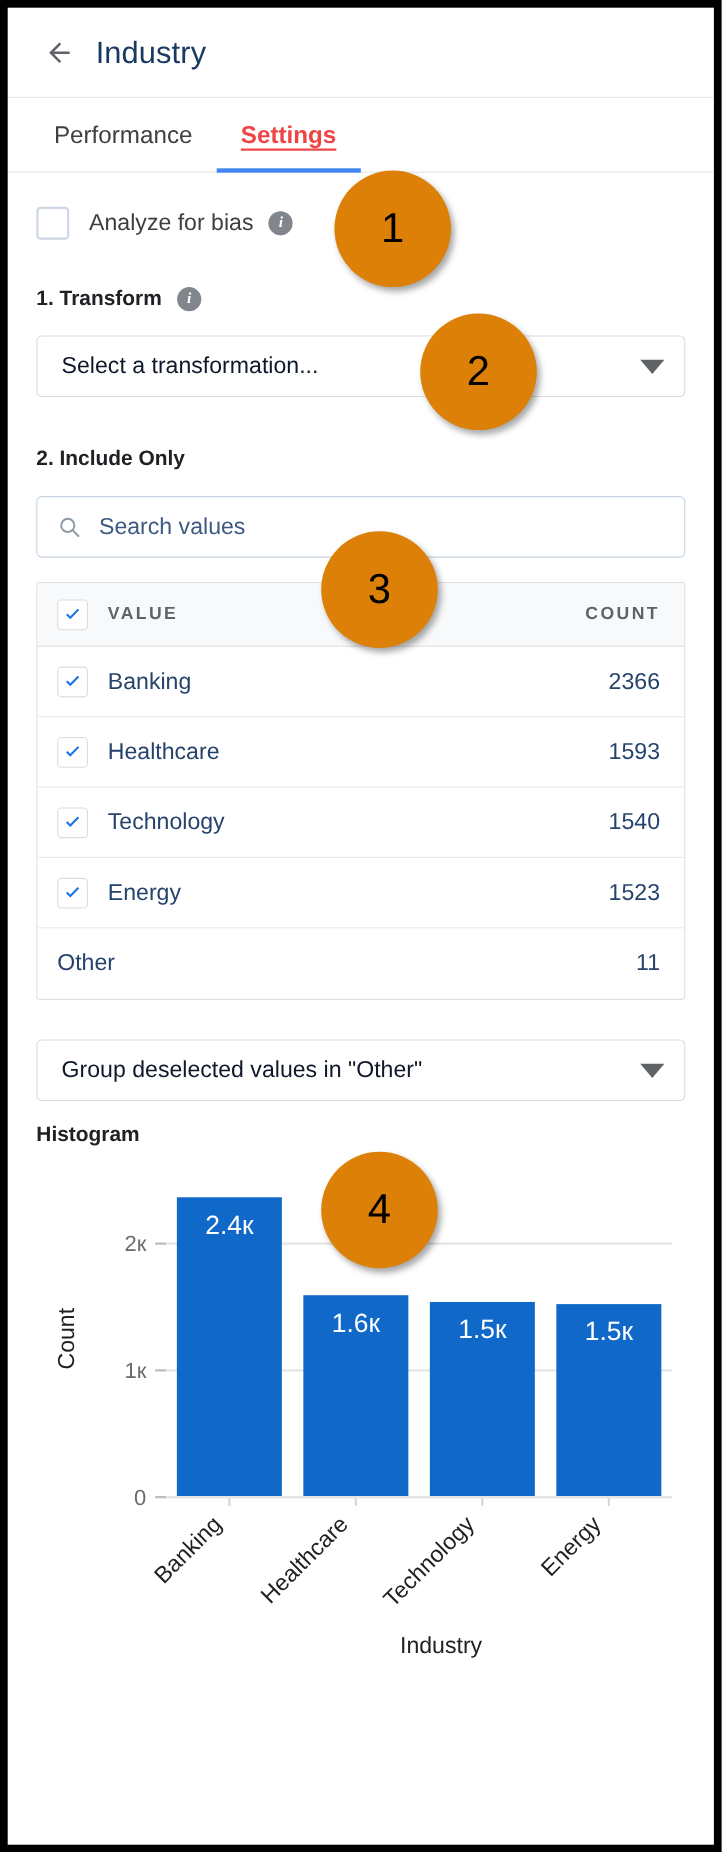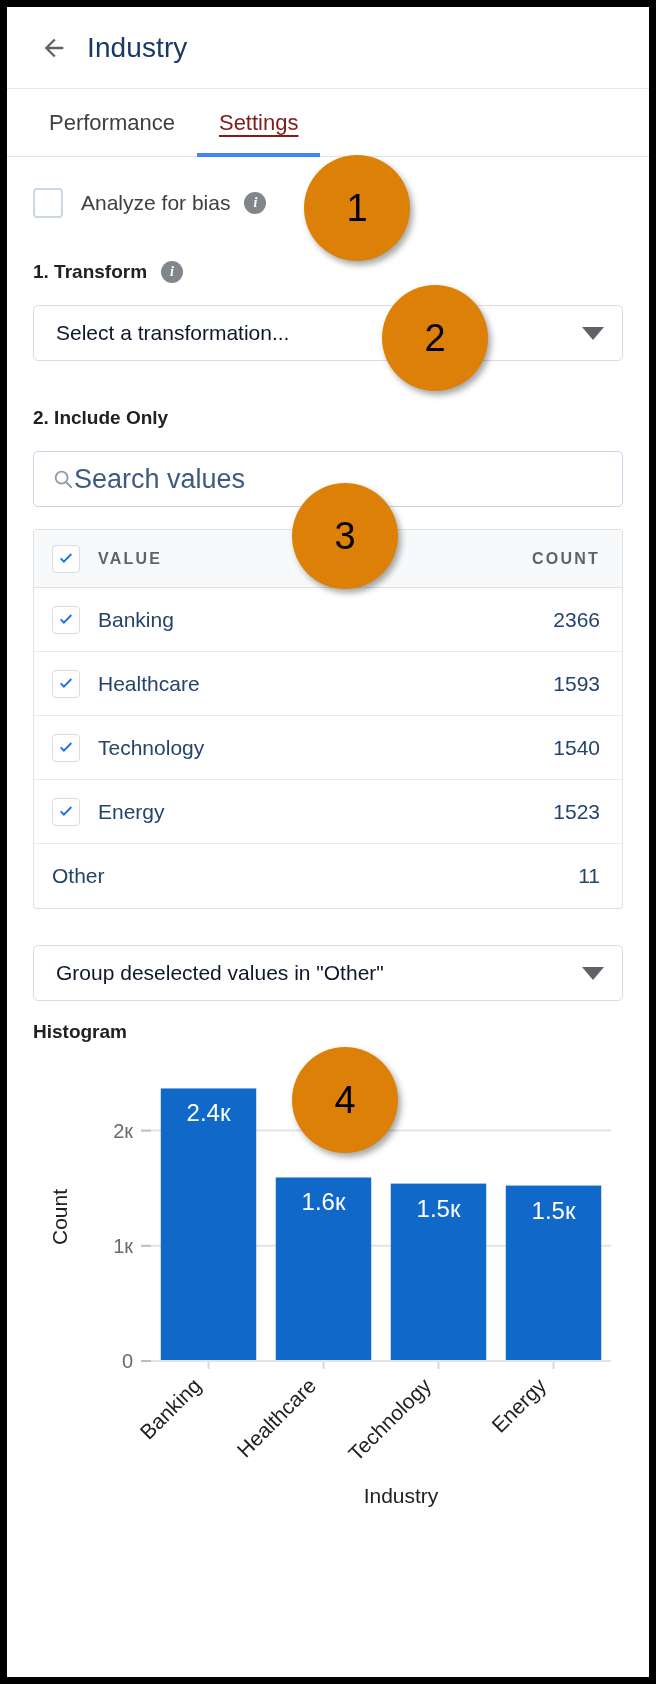--- a/index.html
+++ b/index.html
@@ -55,22 +55,22 @@
   .tab {
     display: flex;
     align-items: center;
     padding: 0 22px;
     font-size: 22px;
     color: #3c4043;
     position: relative;
     cursor: pointer;
   }
   .tab.active {
-    font-weight: normal;
-    color: #7f1d1d;
+    font-weight: bold;
+    color: #ef4444;
     text-decoration: underline;
     text-underline-offset: 5px;
     text-decoration-thickness: 2px;
   }
   .tab.active::after {
     content: "";
     position: absolute;
     left: 0; right: 0; bottom: -1px;
     height: 4px;
     background: #4285f4;
@@ -155,23 +155,24 @@
     display: flex;
     align-items: center;
     padding: 0 18px;
     background: #fff;
   }
   .search-box svg { flex: none; }
   .search-input {
     flex: 1;
     border: none;
     outline: none;
-    font-size: 27px;
+    font-size: 21px;
     color: #25436b;
     background: transparent;
+    margin-left: 16px;
     font-family: "Liberation Sans", sans-serif;
   }
   .search-input::placeholder { color: #3d5a80; opacity: 1; }
 
   
   .vtable {
     margin-top: 22px;
     border: 1px solid #e0e0e0;
     border-radius: 3px;
     overflow: hidden;

